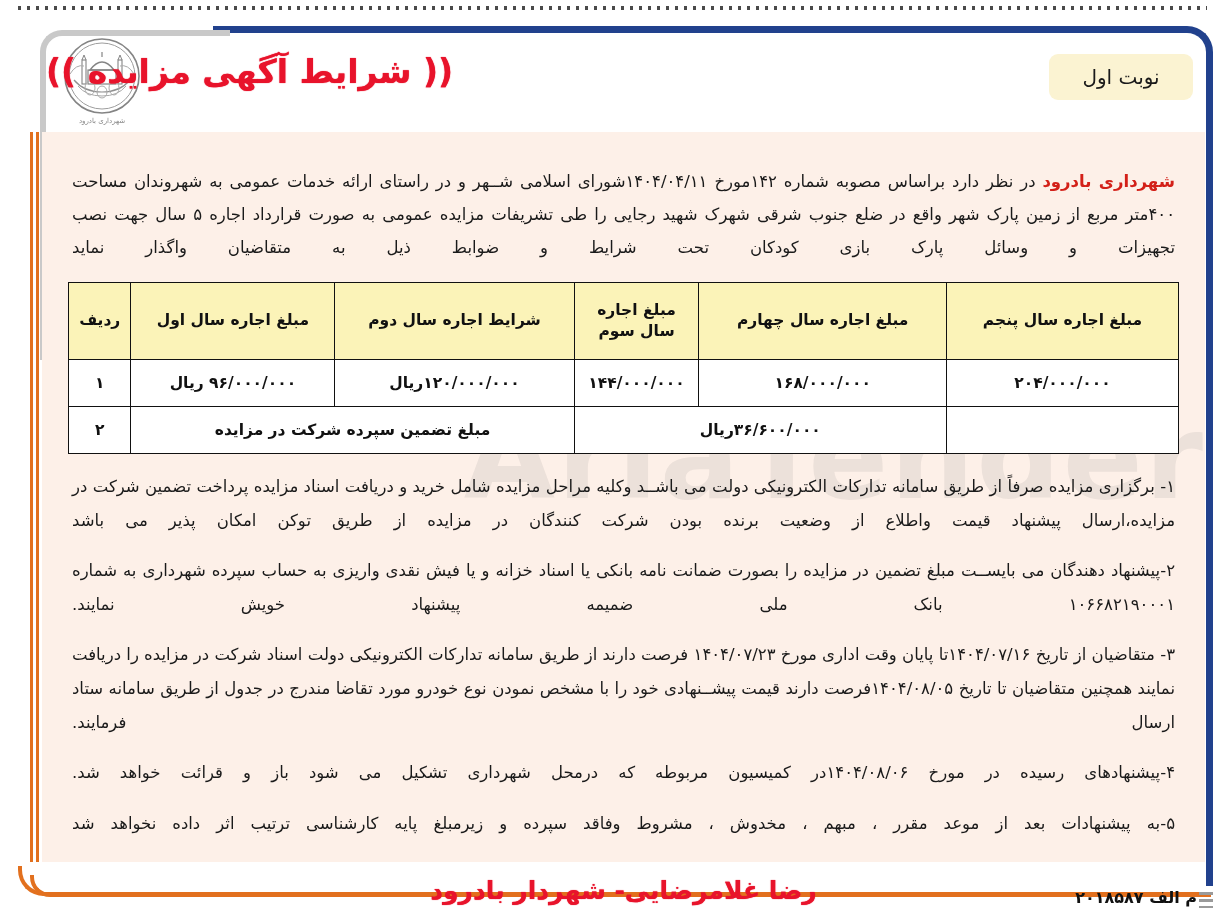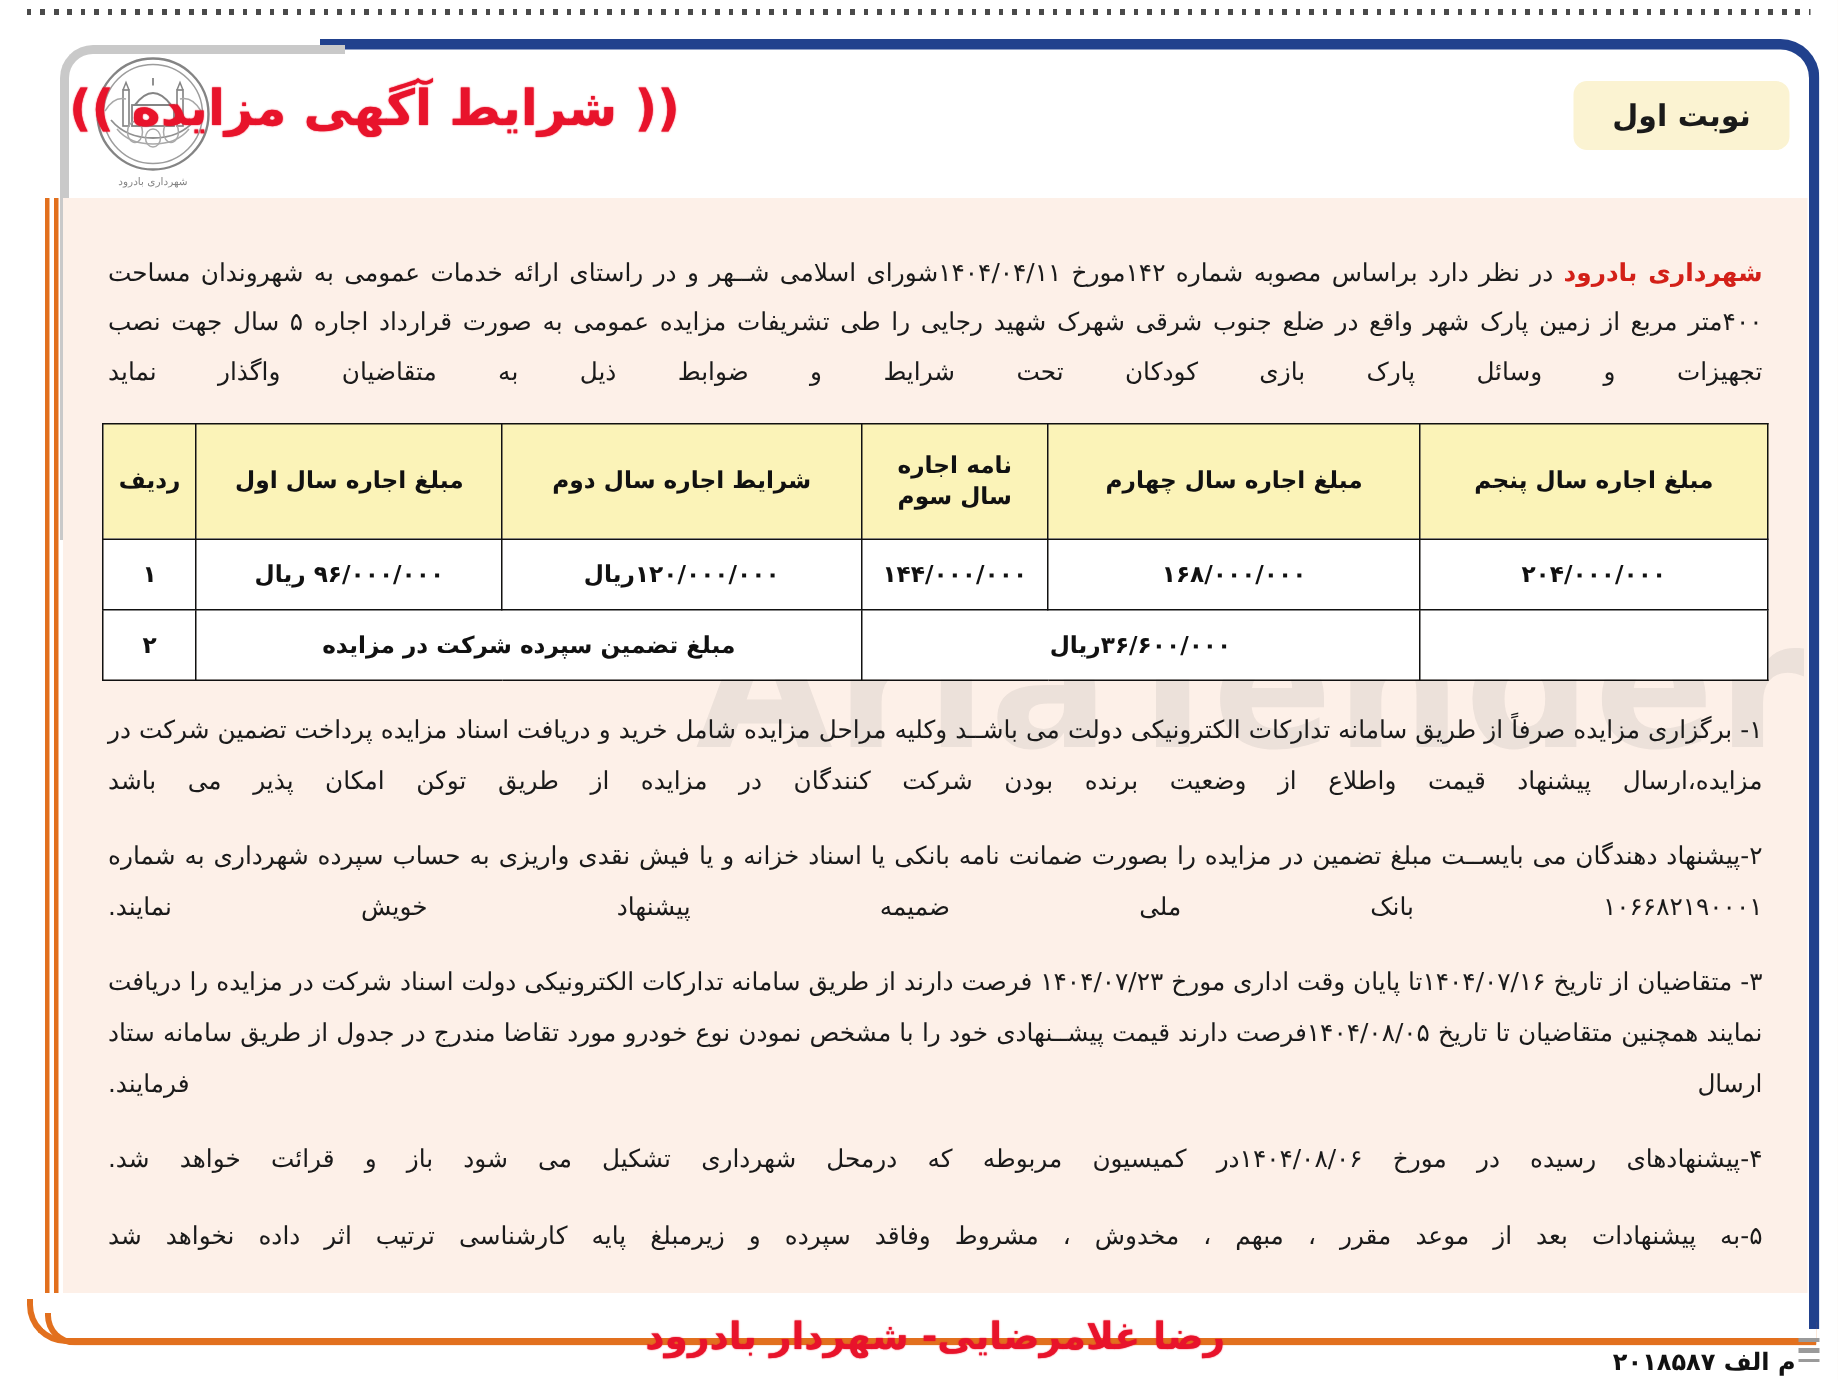--- a/index.html
+++ b/index.html
@@ -137,21 +137,21 @@
   .round-badge {
     position: absolute;
     top: 22px;
     right: 10px;
     min-width: 112px;
     padding: 11px 16px;
     background: #fbf3d2;
     border-radius: 9px;
     text-align: center;
     font-size: 20px;
-    font-weight: bold;
+    font-weight: normal;
     color: #1a1a1a;
   }
 
   
   .body-panel {
     position: absolute;
     top: 132px;
     right: 20px;
     left: 42px;
     bottom: 58px;
@@ -278,21 +278,21 @@
     top: 6px;
     text-align: center;
     color: #e8132b;
     font-size: 25px;
     font-weight: bold;
     text-shadow: 0 0 1px #e8132b;
   }
   .code-alef {
     position: absolute;
     right: 4px;
-    top: 28px;
+    top: 18px;
     font-size: 16px;
     font-weight: bold;
     color: #111;
     margin-left: 12px;
   }
 </style>
 </head>
 <body>
 
 <div id="page">
@@ -353,21 +353,21 @@
             <col class="col-y4">
             <col class="col-y3">
           <col class="col-y2">
             <col class="col-y1">
             <col class="col-radif">
         </colgroup>
         <thead>
           <tr>
             <th>مبلغ اجاره سال پنجم</th>
             <th>مبلغ اجاره سال چهارم</th>
-            <th>نامه اجاره سال سوم</th>
+            <th>مبلغ اجاره سال سوم</th>
             <th>شرایط اجاره سال دوم</th>
             <th>مبلغ اجاره سال اول</th>
             <th>ردیف</th>
           </tr>
         </thead>
         <tbody>
           <tr>
             <td>۲۰۴/۰۰۰/۰۰۰</td>
             <td>۱۶۸/۰۰۰/۰۰۰</td>
             <td>۱۴۴/۰۰۰/۰۰۰</td>

